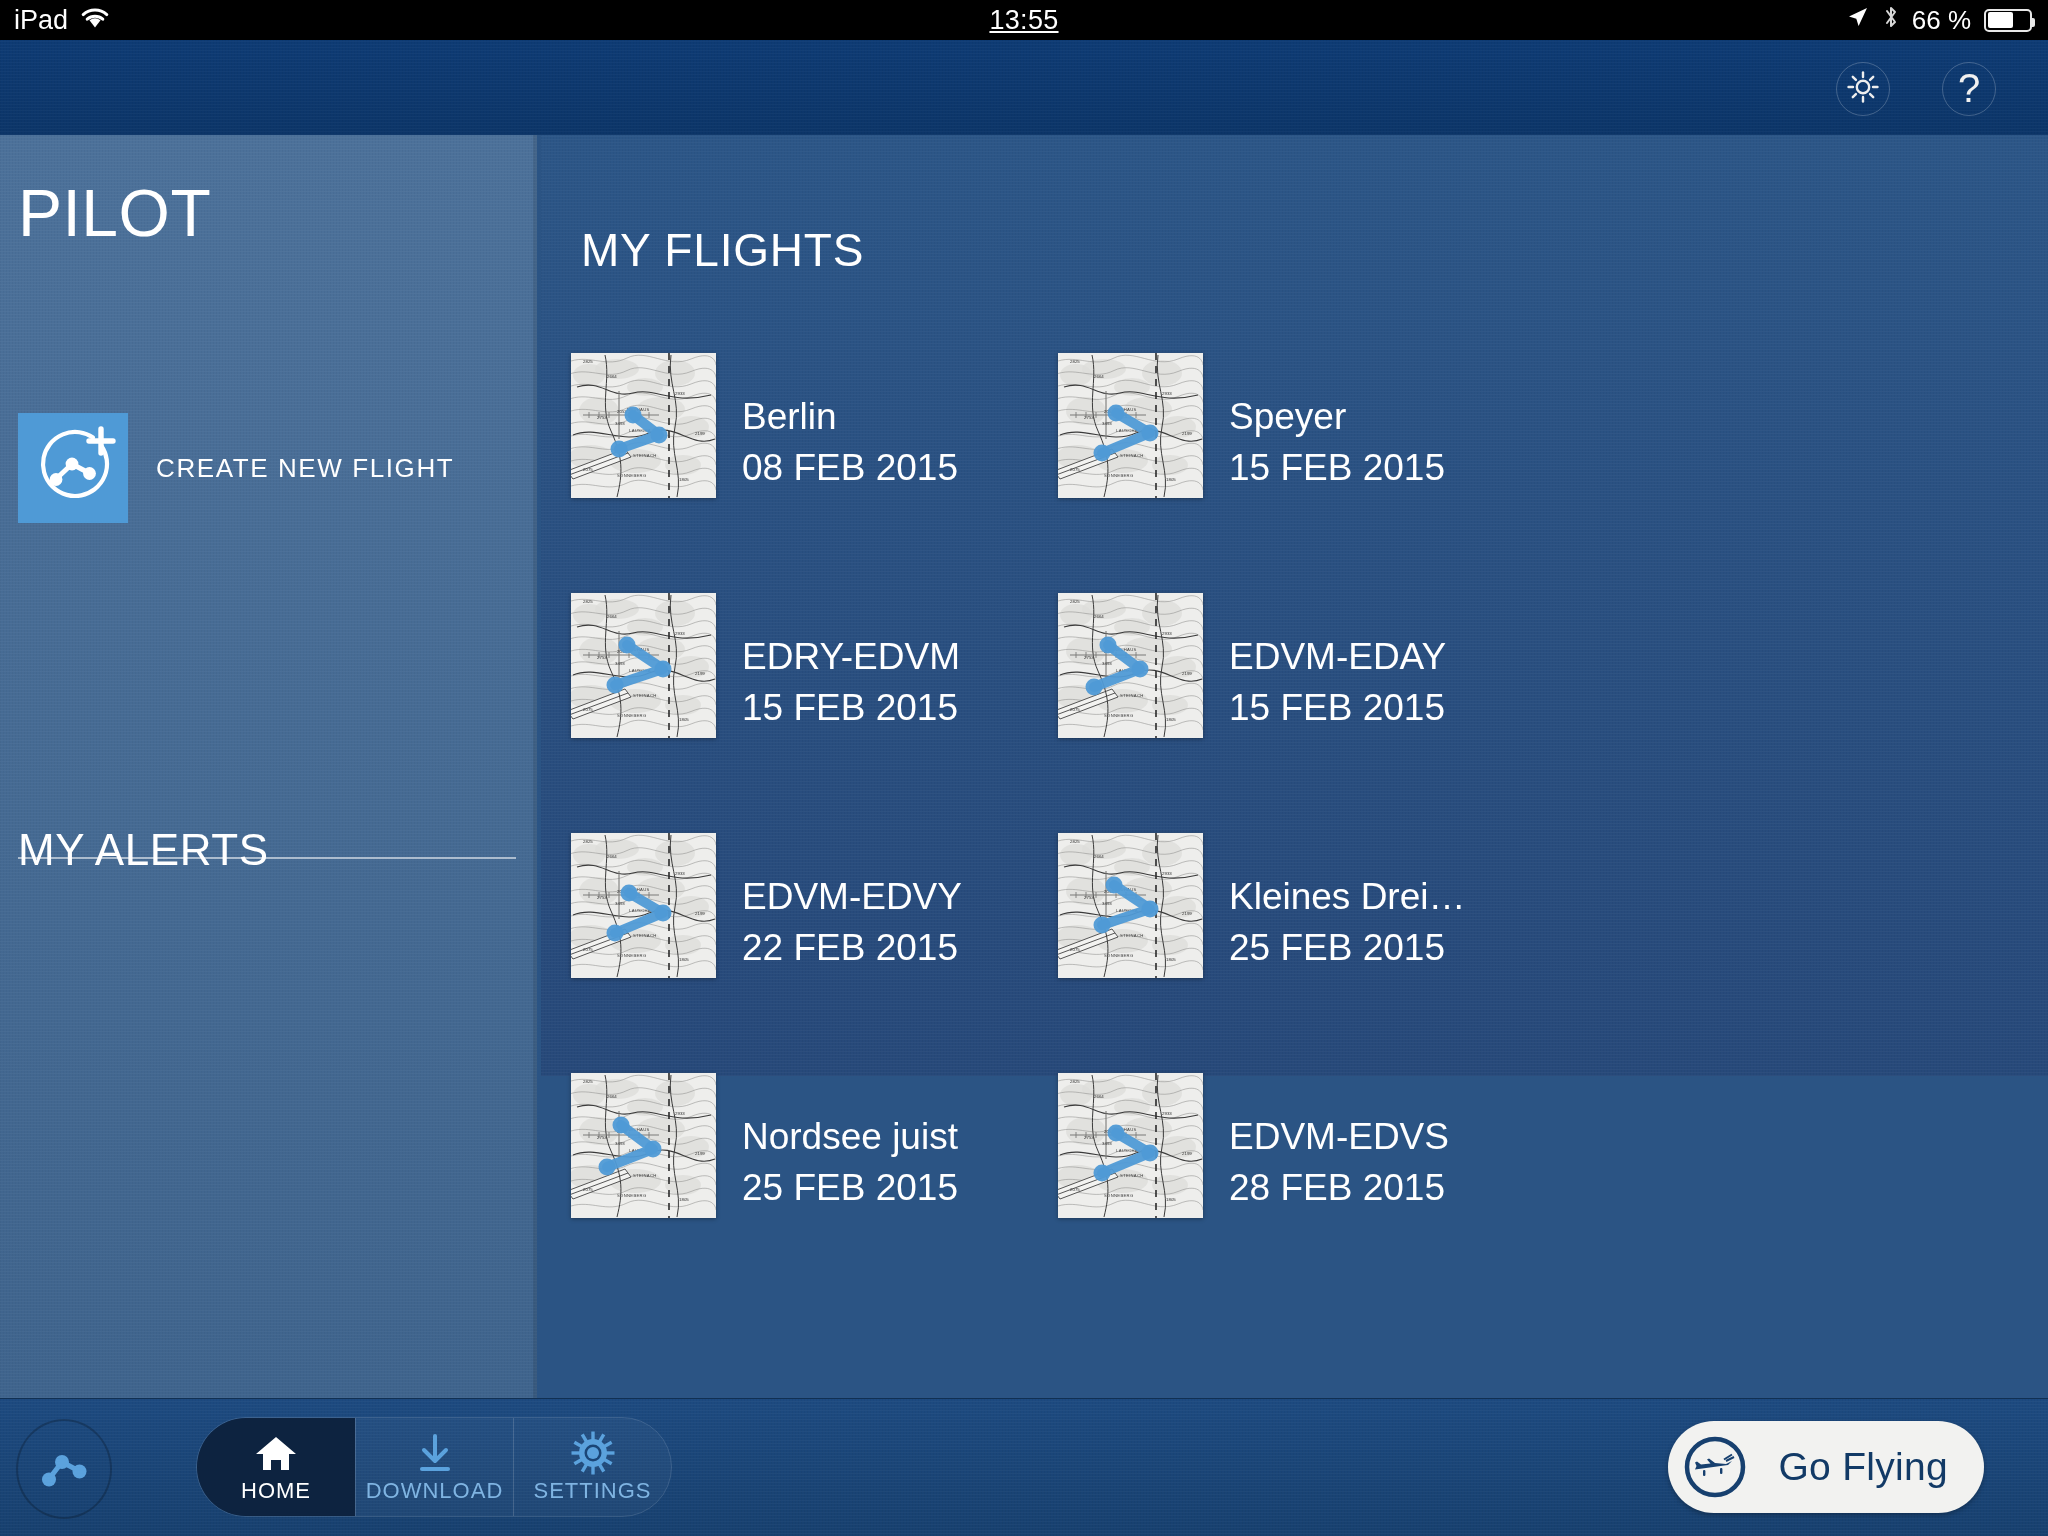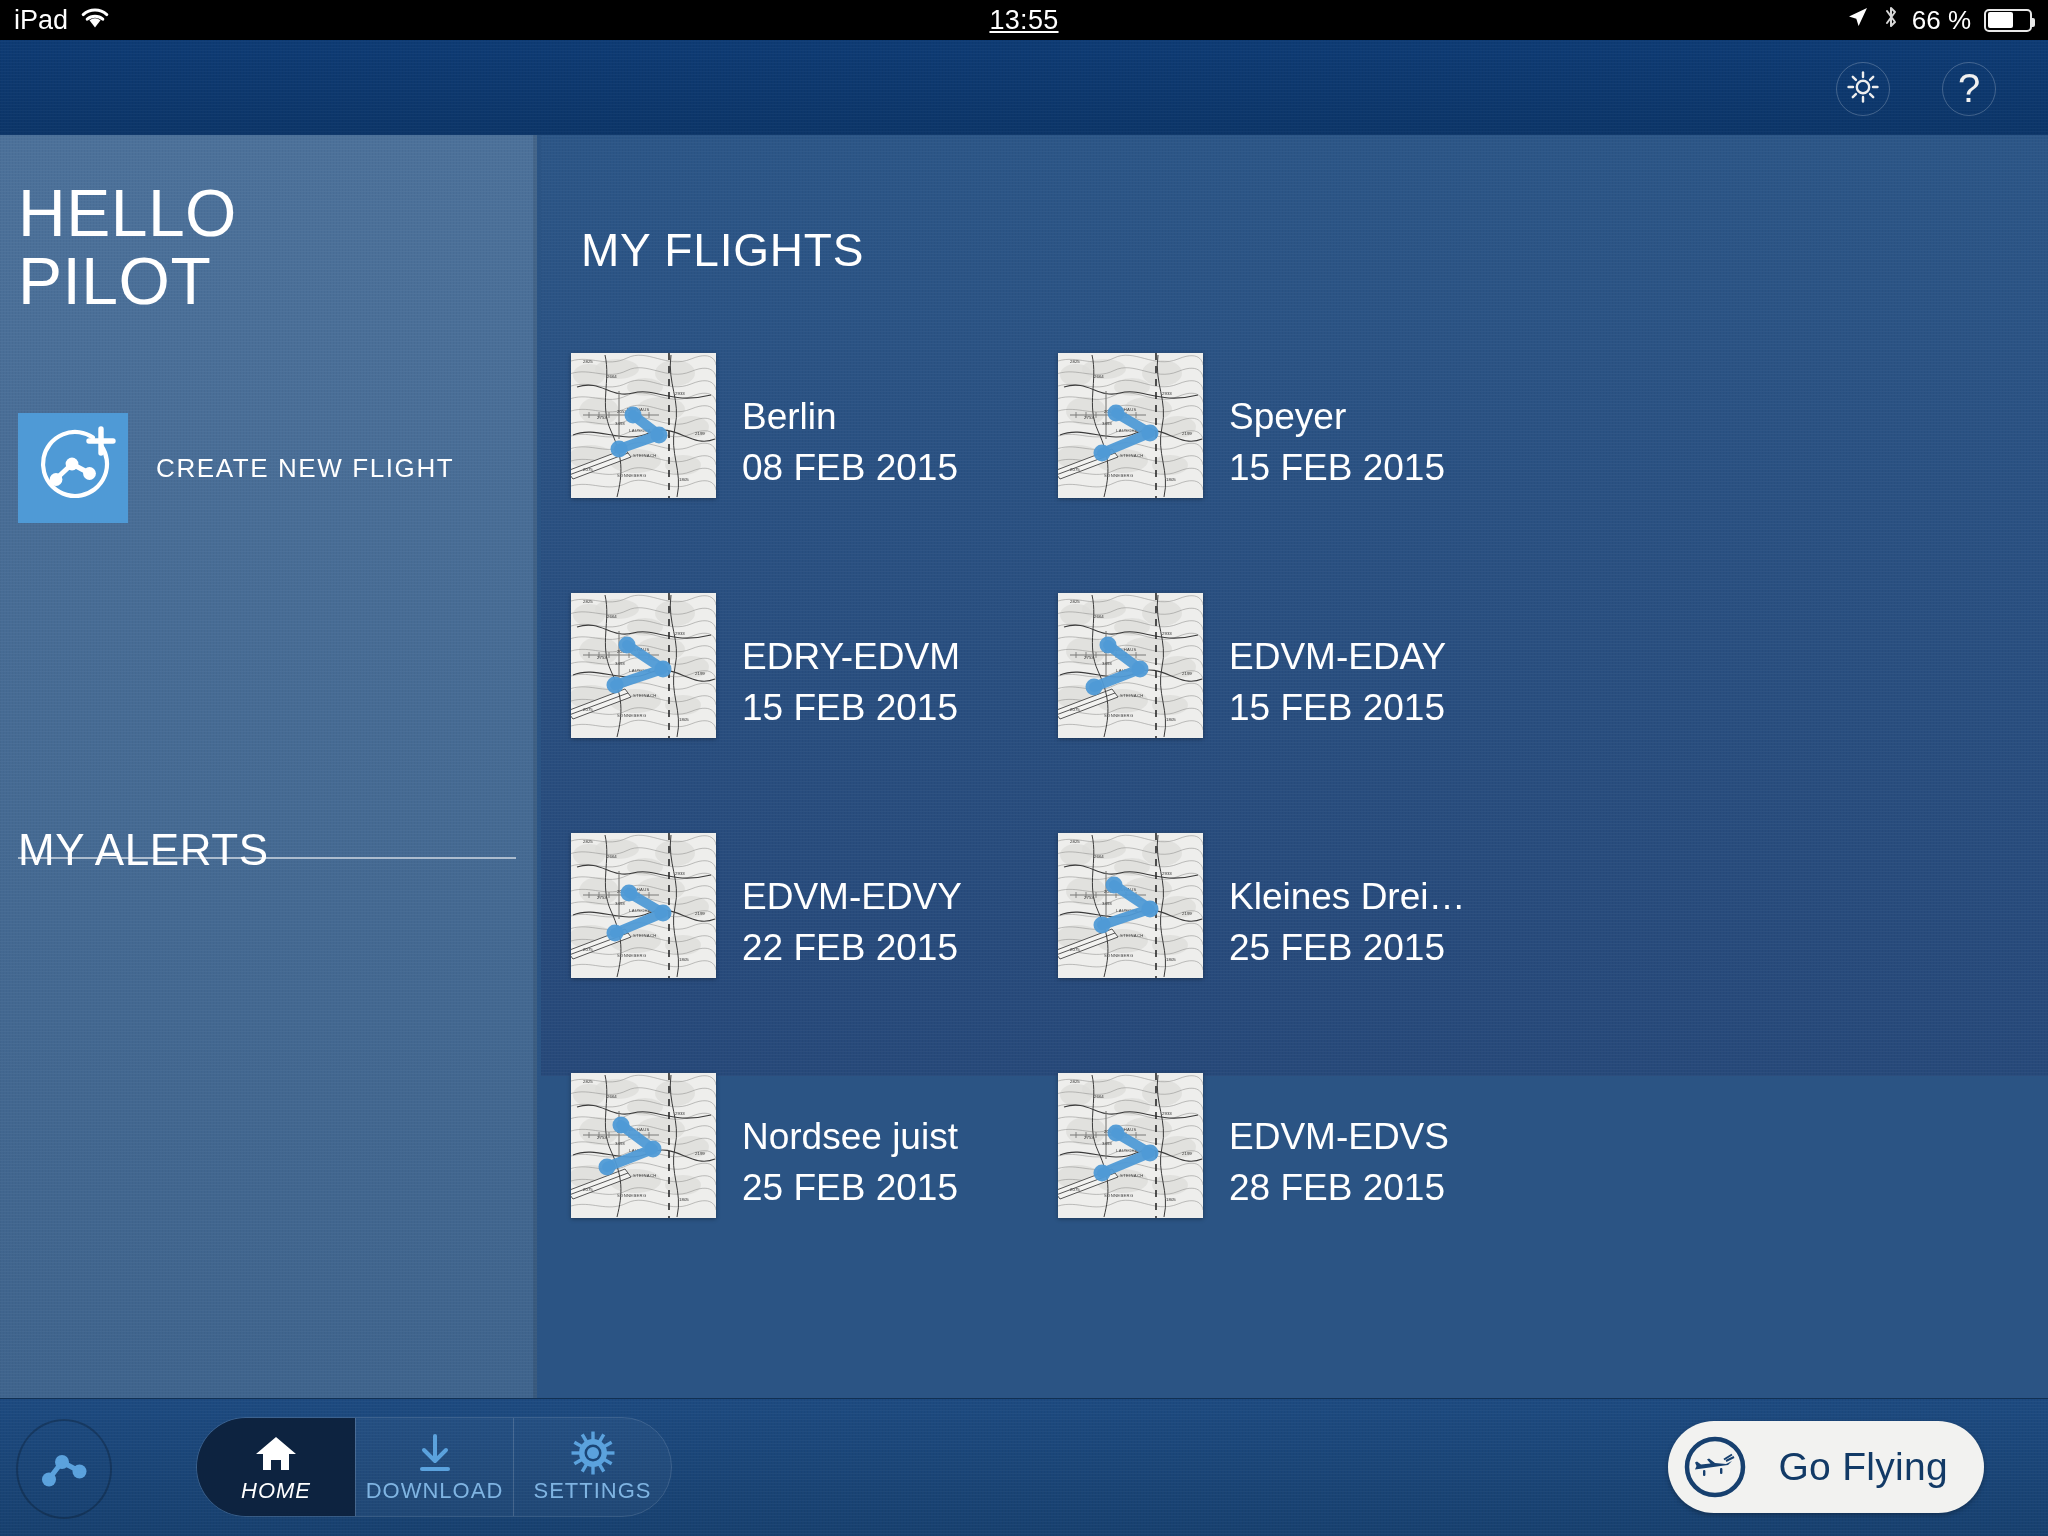--- a/index.html
+++ b/index.html
@@ -285,21 +285,20 @@
     flex-direction: column;
     align-items: center;
     justify-content: center;
     background: rgba(255,255,255,0.035);
     border-left: 1px solid rgba(255,255,255,0.16);
     box-sizing: border-box;
   }
   .navtab:first-child { border-left: none; }
   .navtab.active {
     background: #0d2340;
-    font-style: italic;
   }
   .navtab .ico {
     height: 44px;
     display: flex;
     align-items: center;
     justify-content: center;
     margin-bottom: 3px;
   }
   .navtab .lbl {
     font-size: 22px;
@@ -406,21 +405,20 @@
     </div>
     <div class="hdr-btn hdr-help">
       <span class="hdr-help-q">?</span>
     </div>
   </div>
 
   <div class="sidebar">
     <div class="noise"></div>
 
     <div class="greeting">
-      <div>HELLO</div>
       <div>PILOT</div>
     </div>
 
     <div class="create-flight">
       <div class="cf-tile">
         <span>
           <svg width="86" height="86" viewBox="0 0 86 86">
             <path d="M63 14.5 A32 32 0 1 0 71.5 23" stroke="#fff" stroke-width="4.2" fill="none" stroke-linecap="round"></path>
             <path d="M71 6 L71 30 M59 18 L83 18" stroke="#fff" stroke-width="5.4" stroke-linecap="round"></path>
             <path d="M26 56 L42 41 L59 50" stroke="#fff" stroke-width="5" fill="none" stroke-linecap="round" stroke-linejoin="round"></path>

